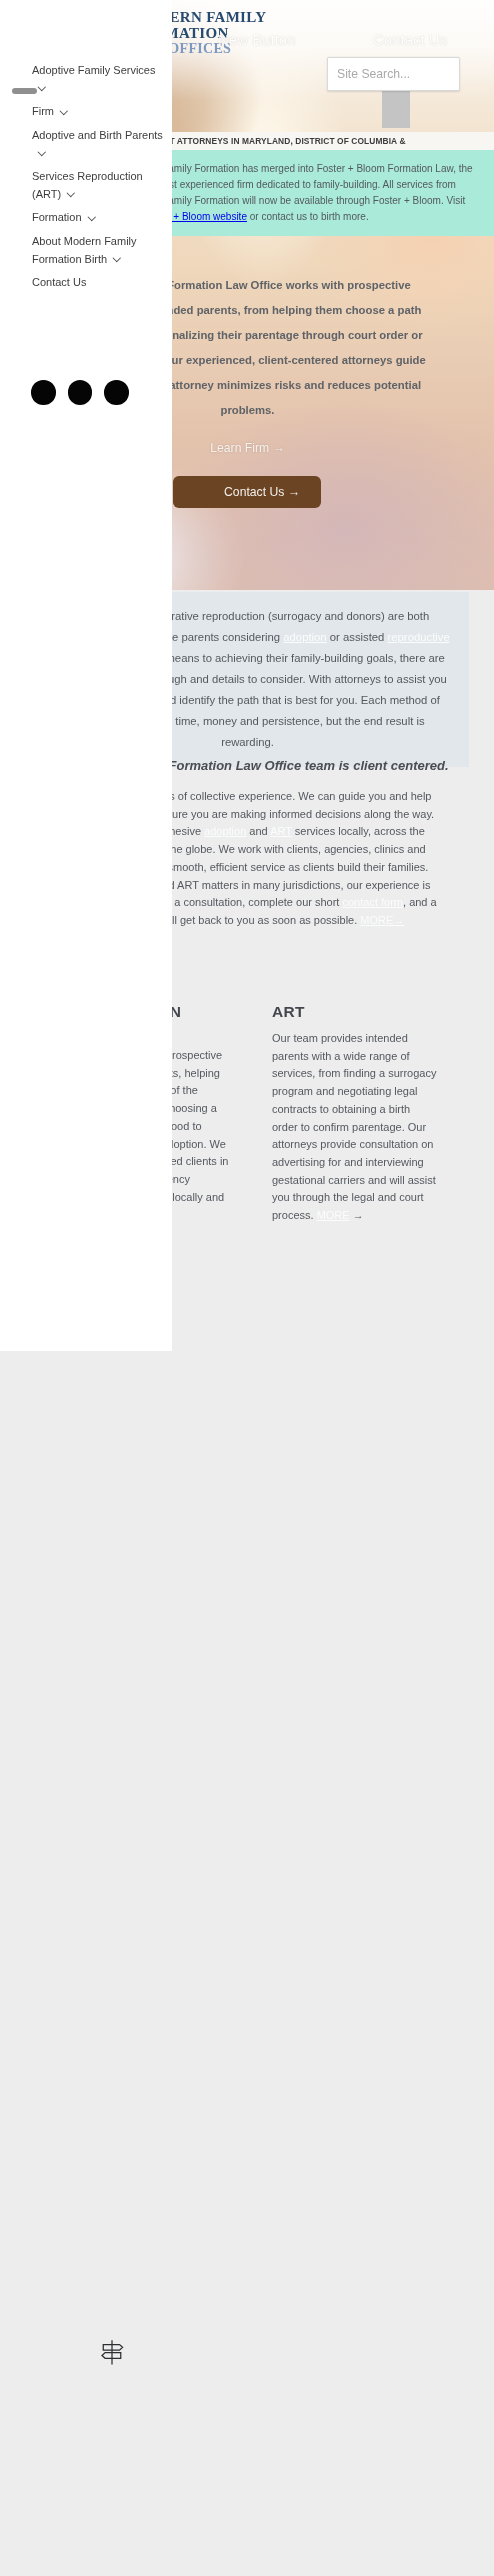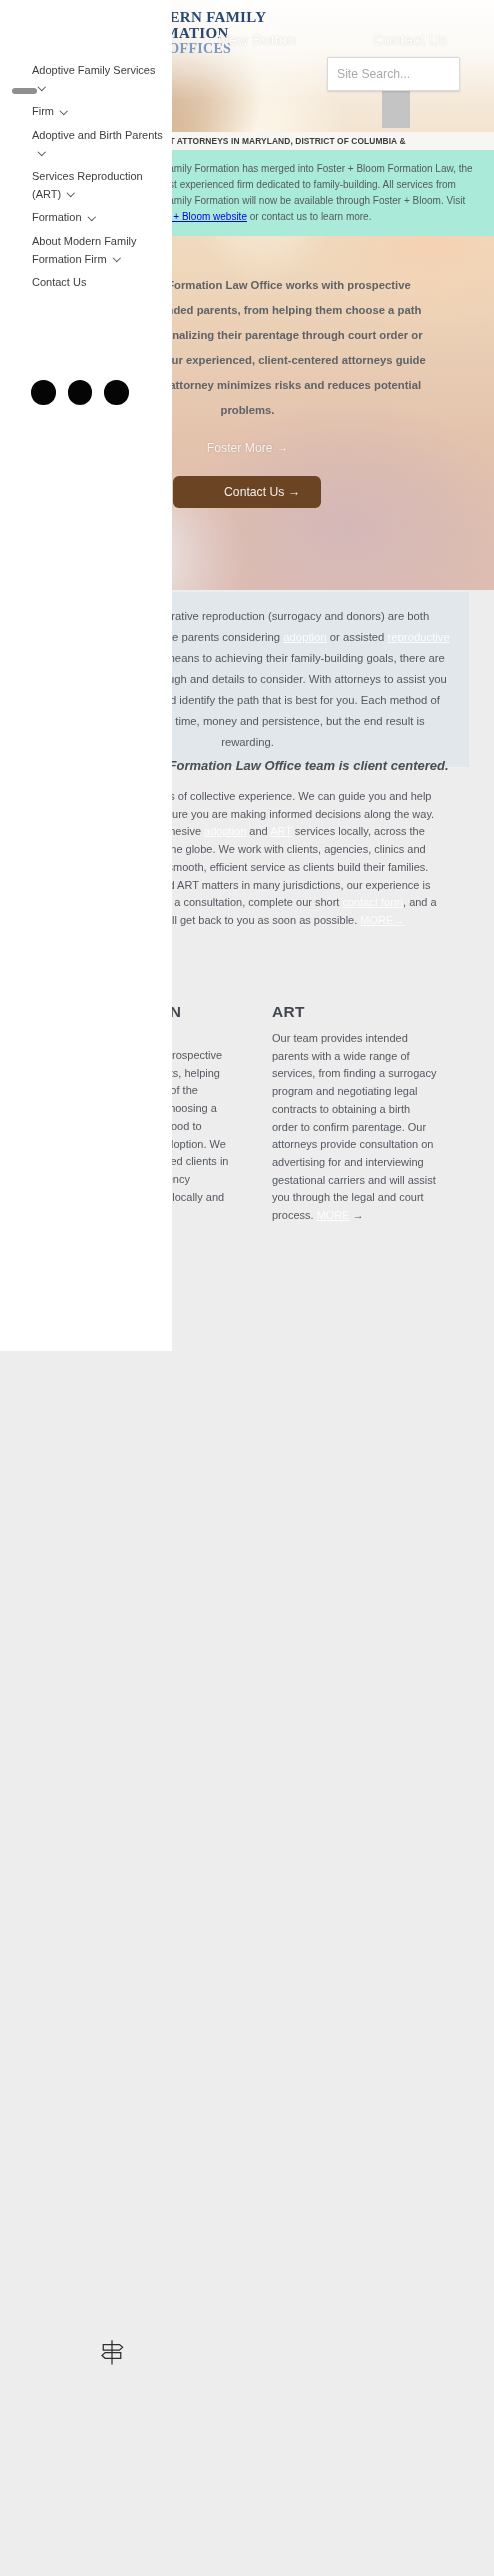--- a/index.html
+++ b/index.html
@@ -91,26 +91,26 @@
   <div class="search-box">
     <input type="text" placeholder="Site Search..." style="">
   </div>
   <div class="search-block"></div>
 
   <div class="tagline">
     <span>ADOPTION AND ART ATTORNEYS IN MARYLAND, DISTRICT OF COLUMBIA &amp;</span>
   </div>
 
   <div class="notice">
-    <span>Modern Family Formation has merged into Foster + Bloom Formation Law, the area's most experienced firm dedicated to family-building. All services from Modern Family Formation will now be available through Foster + Bloom. Visit the </span><a>Foster + Bloom website</a><span> or contact us to learn more.</span>
+    <span>Modern Family Formation has merged into Foster + Bloom Formation Law, the area's most experienced firm dedicated to family-building. All services from Modern Family Formation will now be available through Foster + Bloom. Visit the </span><a>Foster + Bloom website</a><span> or contact us to birth more.</span>
   </div>
 
   <div class="hero-copy">Modern Family Formation Law Office works with prospective adoptive and intended parents, from helping them choose a path to parenthood to finalizing their parentage through court order or adoption decree. Our experienced, client-centered attorneys guide you. Involving an attorney minimizes risks and reduces potential problems.</div>
   <div class="learn-more">
-    <a>Foster More →</a>
+    <a>Learn Firm →</a>
   </div>
   <button class="contact-btn">Contact Us →</button>
 
   <div class="intro-box">
     <span>Adoption and collaborative reproduction (surrogacy and donors) are both wonderful. For prospective parents considering </span><a class="white-link">adoption</a><span> or assisted </span><a class="white-link">reproductive technology</a><span> (ART) as a means to achieving their family-building goals, there are many steps to work through and details to consider. With attorneys to assist you can minimize stress and identify the path that is best for you. Each method of family building takes time, money and persistence, but the end result is rewarding.</span>
   </div>
 
   <div class="team-heading">The Modern Family Formation Law Office team is client centered.</div>
   <div class="team-para">
     <span>Our team has decades of collective experience. We can guide you and help minimize risks and ensure you are making informed decisions along the way. Our firm provides cohesive </span><a class="white-link">adoption</a><span> and </span><a class="white-link">ART</a><span> services locally, across the country and around the globe. We work with clients, agencies, clinics and programs to provide smooth, efficient service as clients build their families. Handling adoption and ART matters in many jurisdictions, our experience is unmatched. To arrange a consultation, complete our short </span><a class="white-link">contact form</a><span>, and a team member will get back to you as soon as possible. </span><a class="white-link">MORE→</a>
@@ -128,21 +128,21 @@
   </div>
 
   <div class="sidebar">
     <div class="drag-bar"></div>
     <div class="menu">
       <div class="menu-item"><span>Adoptive Family Services</span><span class="chev"></span></div>
       <div class="menu-item"><span>Firm</span><span class="chev"></span></div>
       <div class="menu-item"><span>Adoptive and Birth Parents</span><span class="chev"></span></div>
       <div class="menu-item"><span>Services Reproduction (ART)</span><span class="chev"></span></div>
       <div class="menu-item"><span>Formation</span><span class="chev"></span></div>
-      <div class="menu-item"><span>About Modern Family Formation Firm</span><span class="chev"></span></div>
+      <div class="menu-item"><span>About Modern Family Formation Birth</span><span class="chev"></span></div>
       <div class="menu-item"><span>Contact Us</span></div>
     </div>
     <div class="social-row">
       <div class="social-dot"></div>
       <div class="social-dot"></div>
       <div class="social-dot"></div>
     </div>
   </div>
 
   <div class="placeholder-icon">

